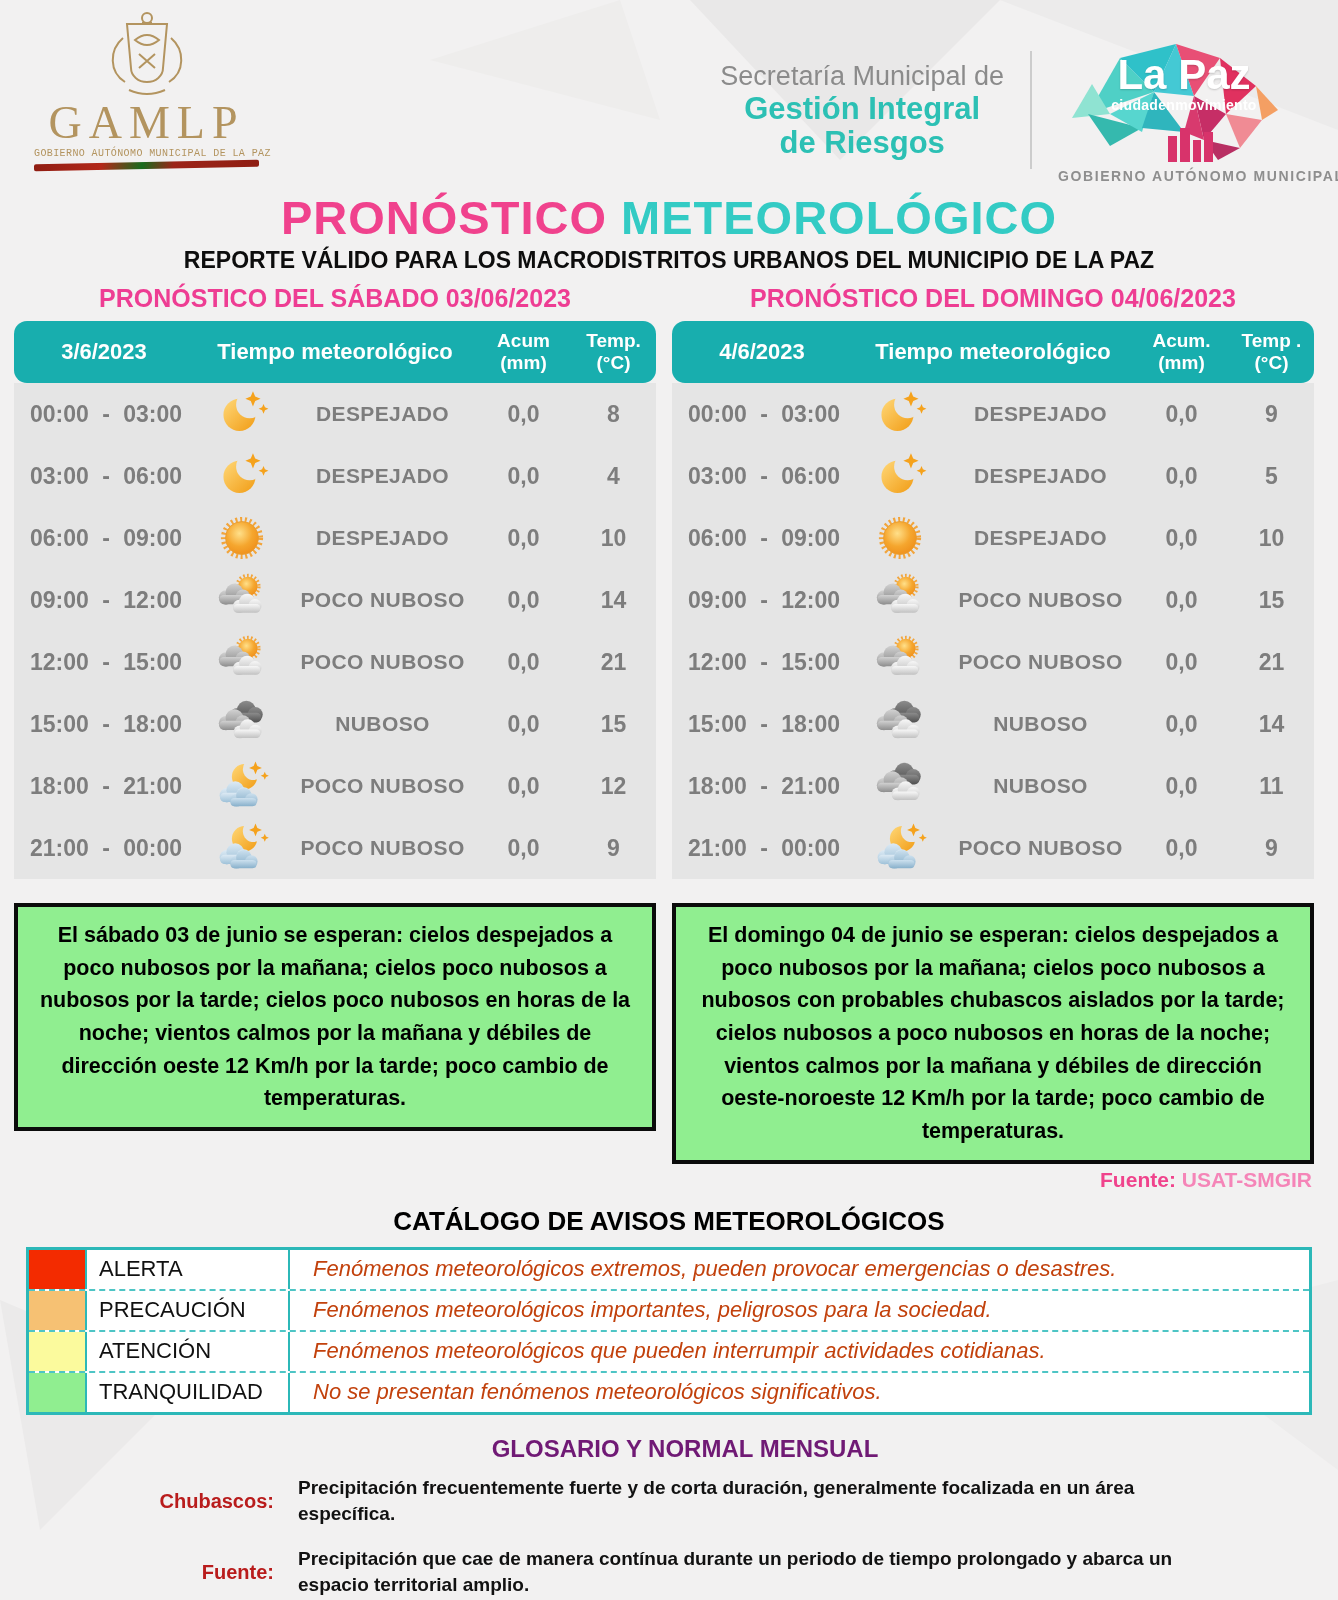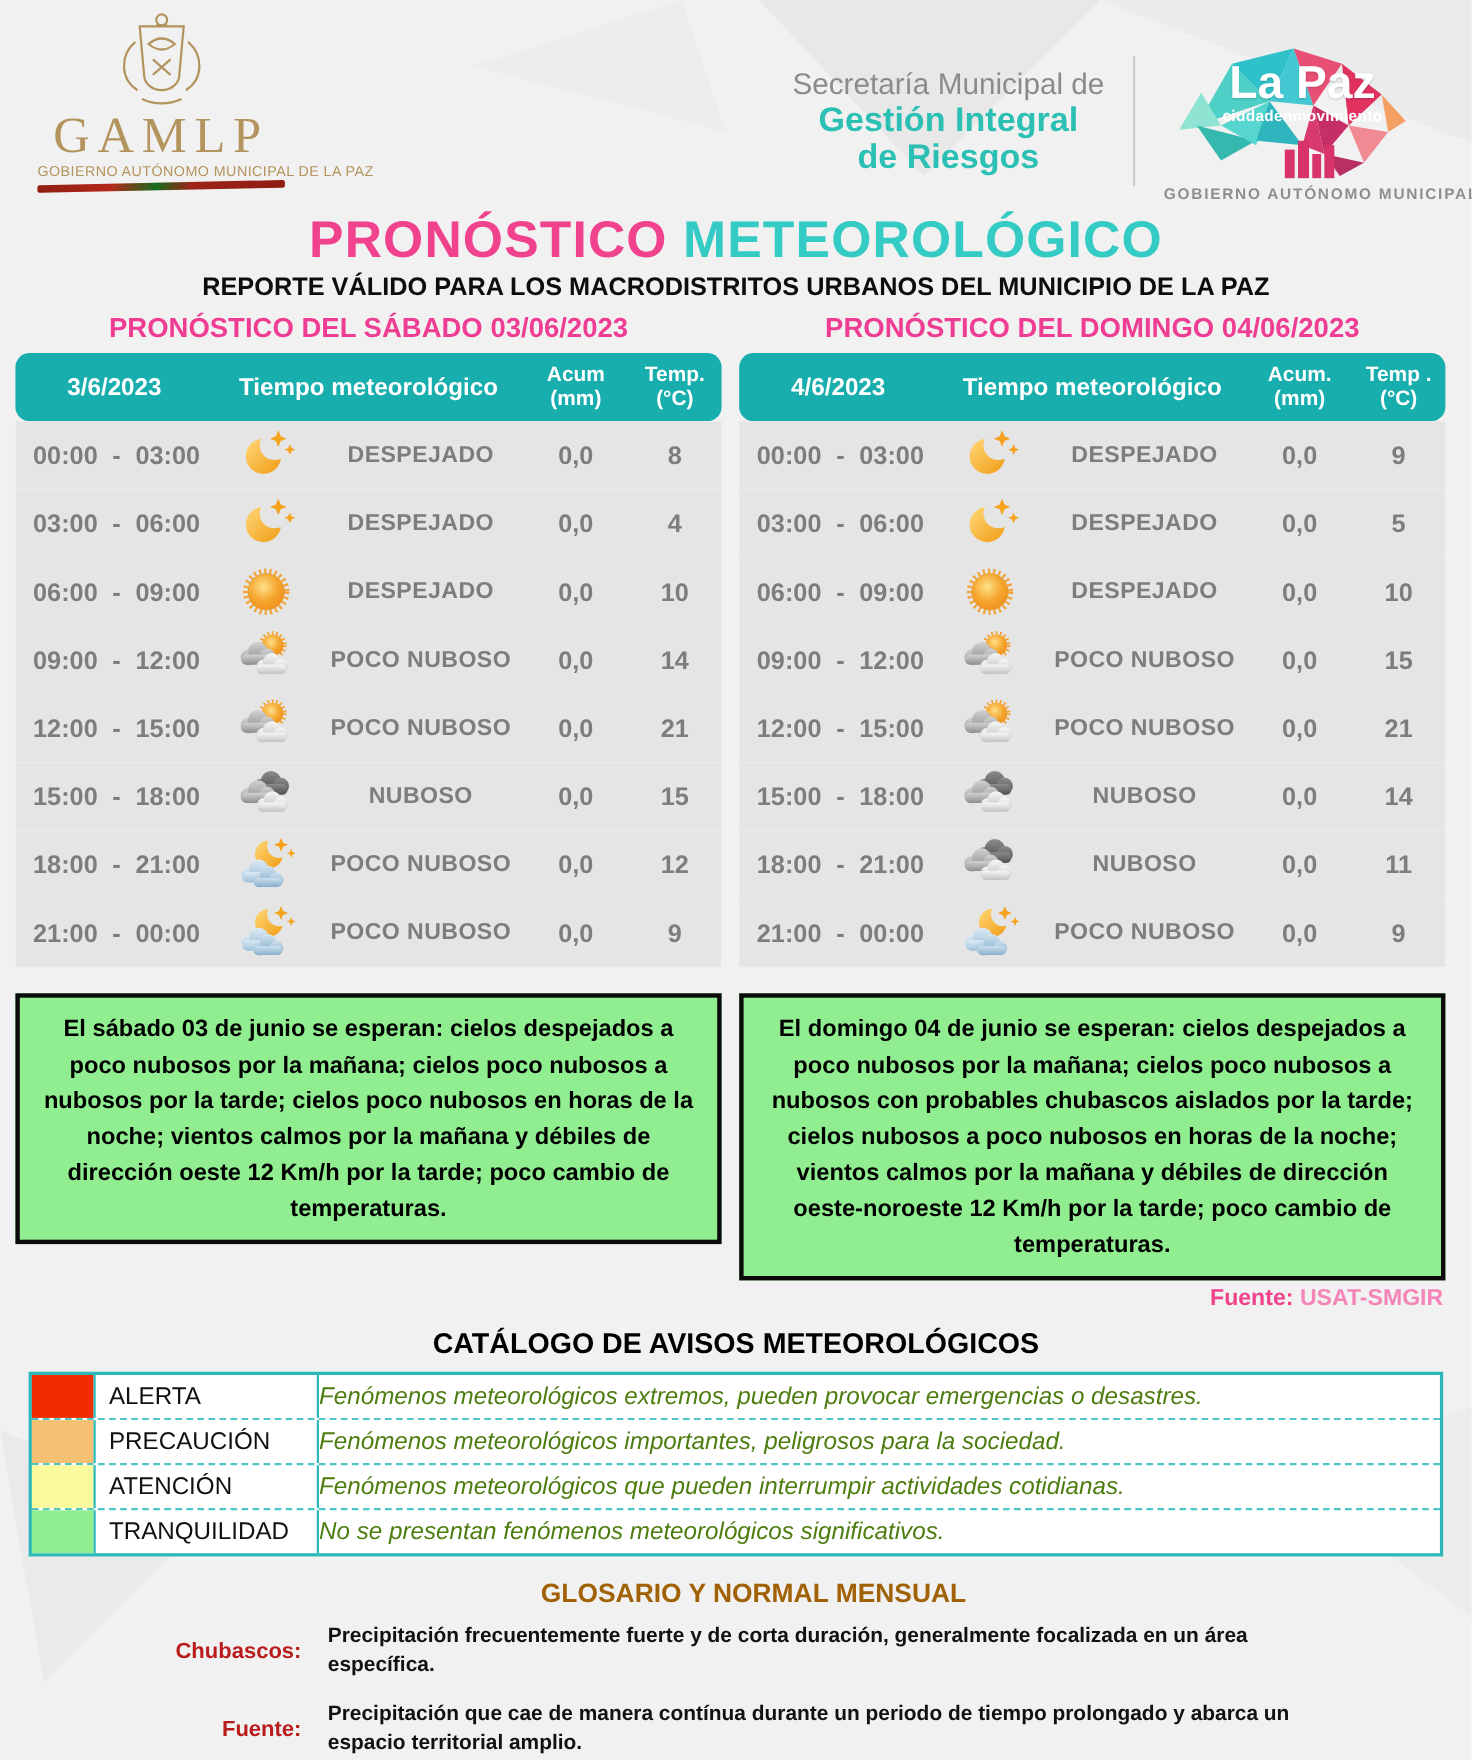--- a/index.html
+++ b/index.html
@@ -5,21 +5,21 @@
   html,body{margin:0;padding:0;background:#ffffff;}
   .page{width:1338px;height:1600px;background:#f2f1f1;font-family:"Liberation Sans",sans-serif;position:relative;overflow:hidden;}
   .watermark{position:absolute;inset:0;z-index:0;}
   .page>*:not(.watermark){position:relative;z-index:1;}
 
   
   .top{display:flex;height:176px;padding:10px 28px 0 34px;align-items:flex-start;}
   .gamlp{width:225px;text-align:center;}
   .crest{display:block;margin:0 auto;}
   .gamlp-word{font-family:"Liberation Serif",serif;font-size:46px;color:#b3945f;letter-spacing:7px;line-height:1;margin-top:-2px;}
-  .gamlp-cap{font-size:13px;color:#b3945f;letter-spacing:.4px;white-space:nowrap;margin-top:2px;}
+  .gamlp-cap{font-size:10px;color:#b3945f;letter-spacing:.4px;white-space:nowrap;margin-top:2px;font-family:Liberation Mono, monospace;}
   .ribbon{height:7px;margin-top:3px;background:linear-gradient(100deg,#8f1d12 0%,#b3281a 30%,#176b1d 48%,#9c2418 62%,#8f1d12 100%);transform:skewY(-1.2deg);border-radius:2px;}
   .head-right{margin-left:auto;display:flex;align-items:center;gap:26px;padding-top:26px;}
   .secretaria{text-align:center;}
   .sec-l1{color:#8b8b8b;font-size:27px;}
   .sec-l2,.sec-l3{color:#2cc0b4;font-weight:bold;font-size:31px;line-height:1.08;}
   .vdiv{width:2px;height:118px;background:#cccccc;}
   .lapaz{text-align:center;width:252px;}
   .lapaz-map{position:relative;width:252px;height:128px;}
   .lapaz-text{position:absolute;top:18px;left:0;right:0;text-align:center;color:#fff;}
   .lp-title{font-size:42px;font-weight:bold;display:block;line-height:1;text-shadow:0 1px 2px rgba(0,0,0,.18);}
@@ -50,24 +50,24 @@
   .f-label{color:#f0438c;}
   .f-value{color:#f585b8;}
 
   
   .catalog-title{text-align:center;font-size:26px;font-weight:bold;color:#000;margin:14px 0 10px;}
   .catalog{margin:0 26px;background:#fff;border:3px solid #2cb8b8;}
   .cat-row{display:grid;grid-template-columns:56px 205px 1fr;border-top:2px dashed #4ec5c5;height:39px;align-items:stretch;}
   .cat-row:first-child{border-top:none;}
   .cat-swatch{height:100%;}
   .cat-label{padding-left:12px;font-size:22px;display:flex;align-items:center;border-left:2px solid #2cb8b8;border-right:2px solid #2cb8b8;color:#111;}
-  .cat-desc{padding-left:0;font-style:italic;font-size:22px;display:flex;align-items:center;color:#4d7c0f;}
+  .cat-desc{padding-left:23px;font-style:italic;font-size:22px;display:flex;align-items:center;color:#c2410c;}
 
   
-  .glossary-title{text-align:center;font-size:24px;font-weight:bold;margin:20px 0 12px;color:#a16207;padding-left:32px;}
+  .glossary-title{text-align:center;font-size:24px;font-weight:bold;margin:20px 0 12px;color:#701a75;padding-left:32px;}
   .glossary{display:grid;grid-template-columns:248px 1fr;column-gap:24px;row-gap:18px;margin:0 60px 0 26px;}
   .g-term{color:#b91c1c;font-weight:bold;text-align:right;font-size:20px;line-height:1.3;align-self:center;}
   .g-def{font-weight:bold;font-size:19px;line-height:1.4;color:#111;align-self:center;max-width:930px;}
 </style>
 </head>
 <body>
 
 <svg width="0" height="0" style="position:absolute">
   <defs>
     <radialGradient id="g-sun" cx="42%" cy="36%" r="72%">

